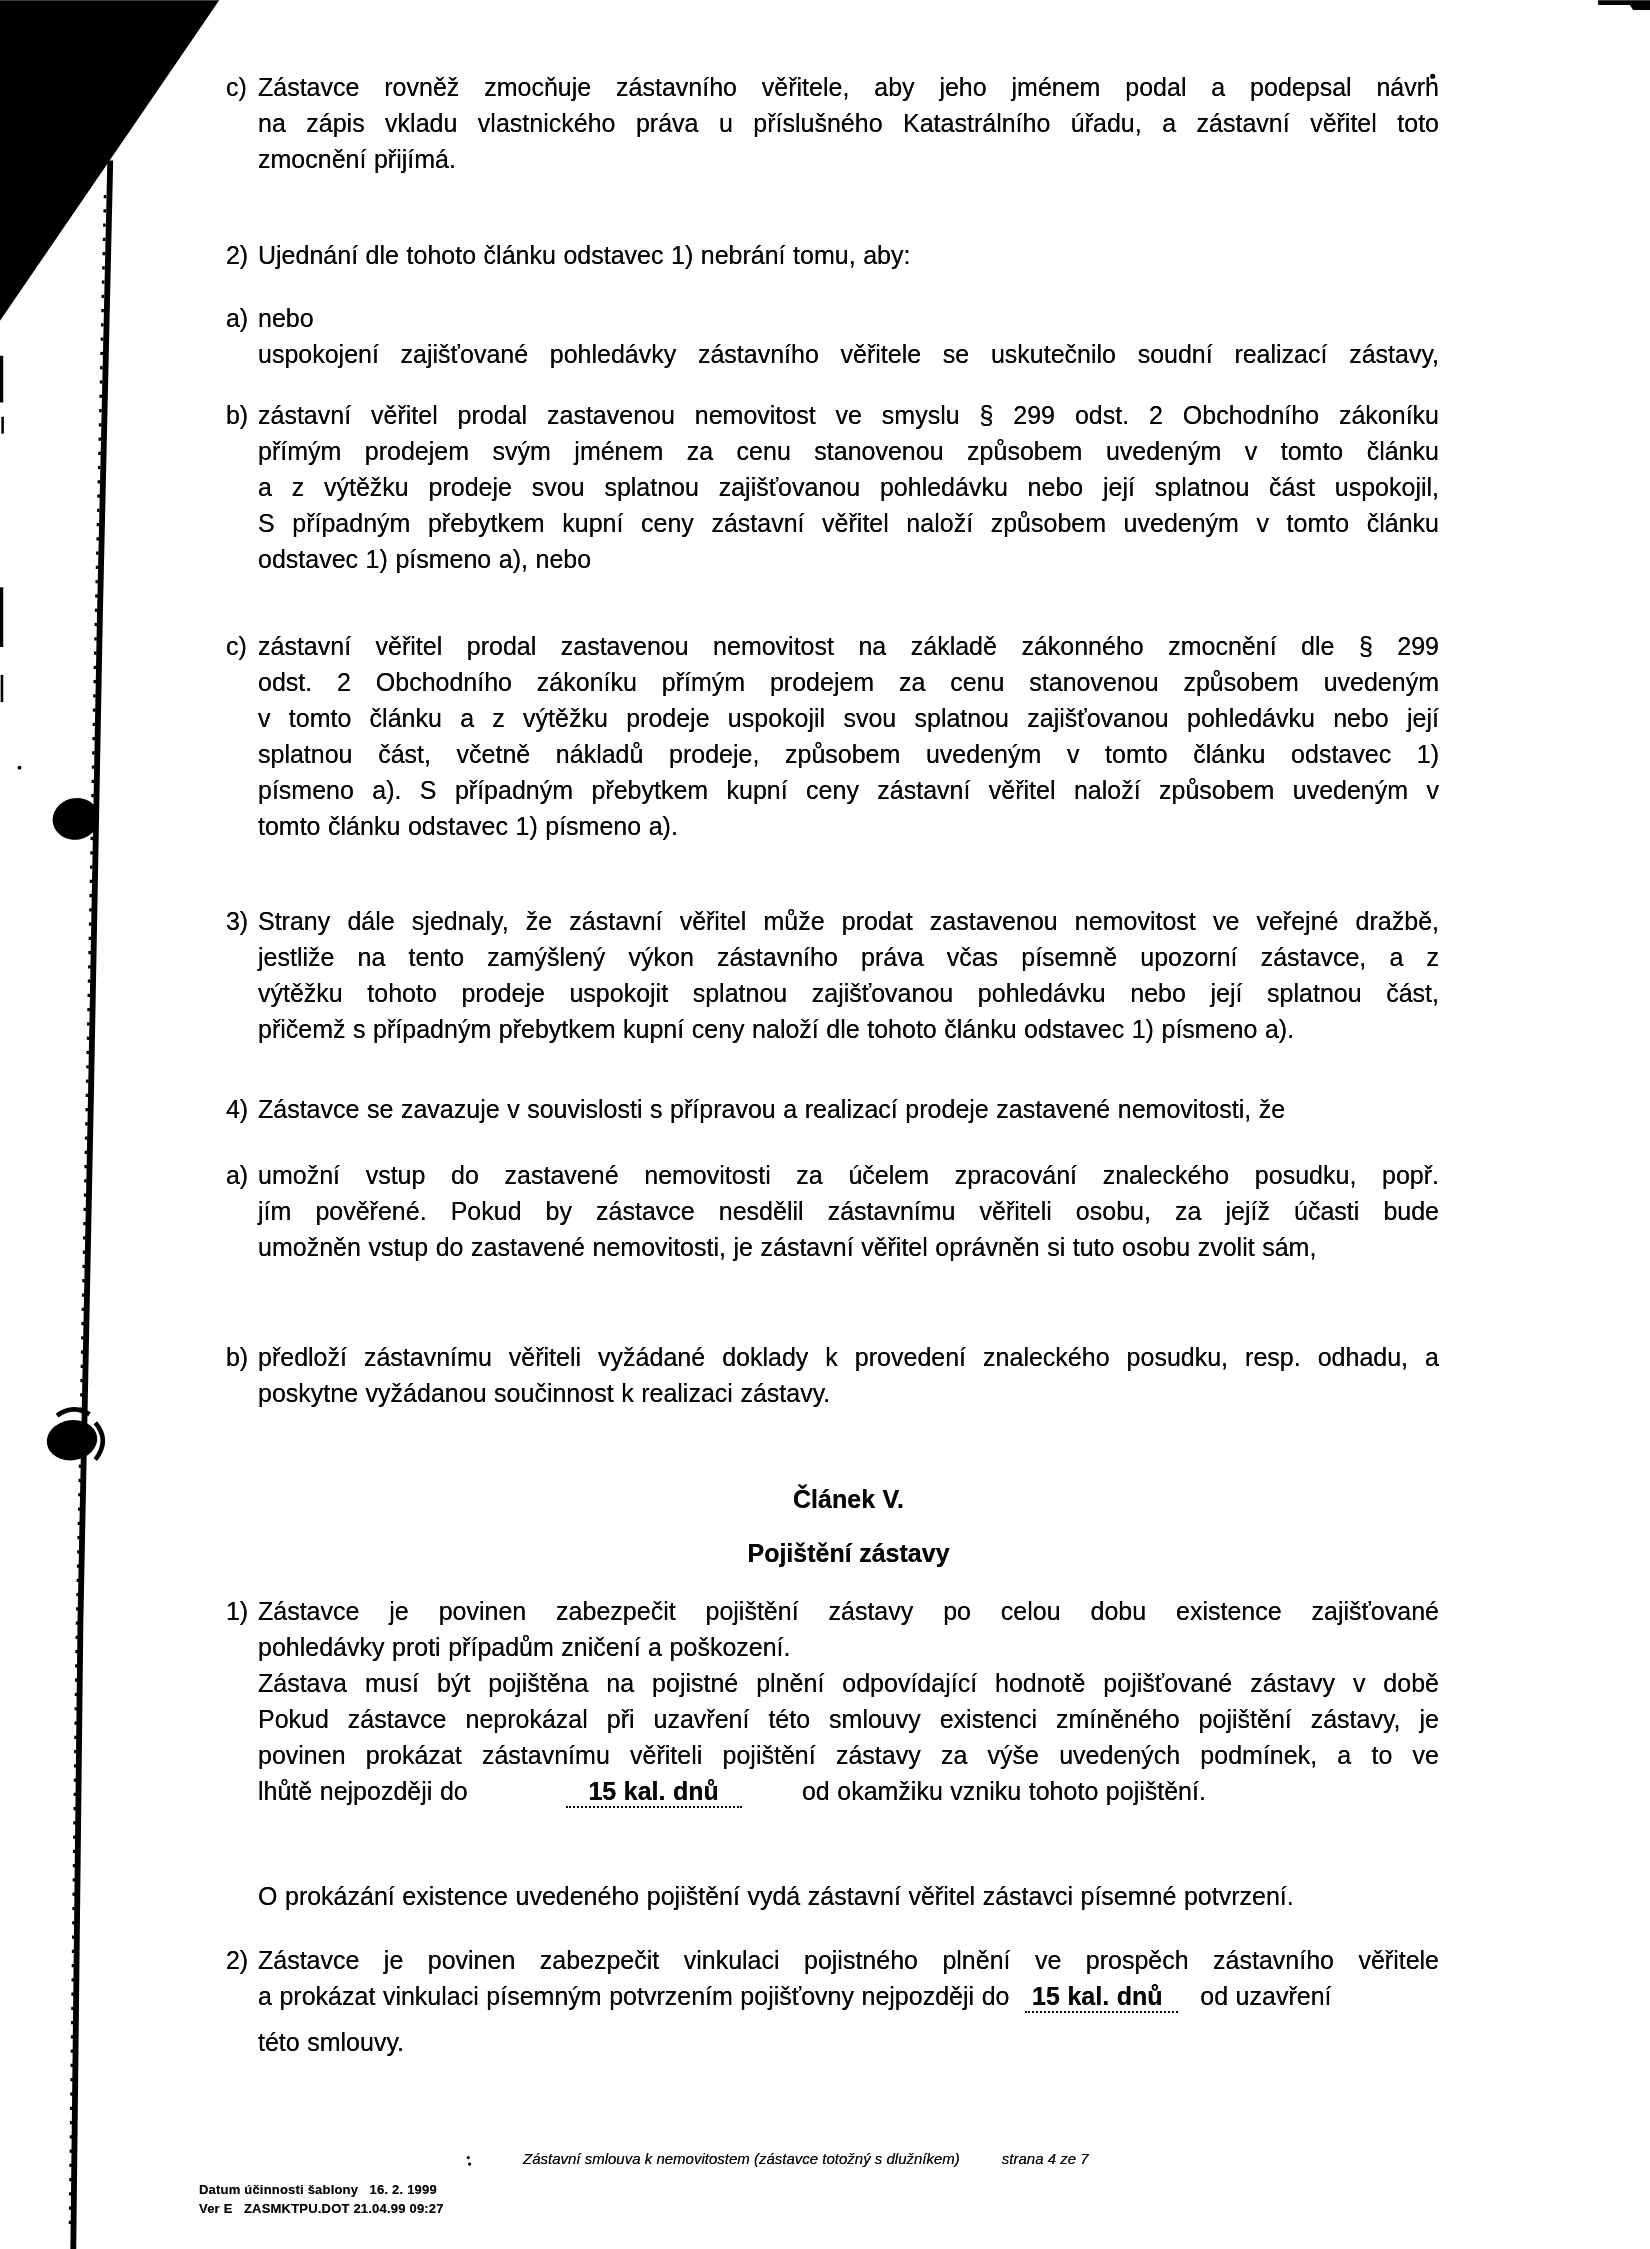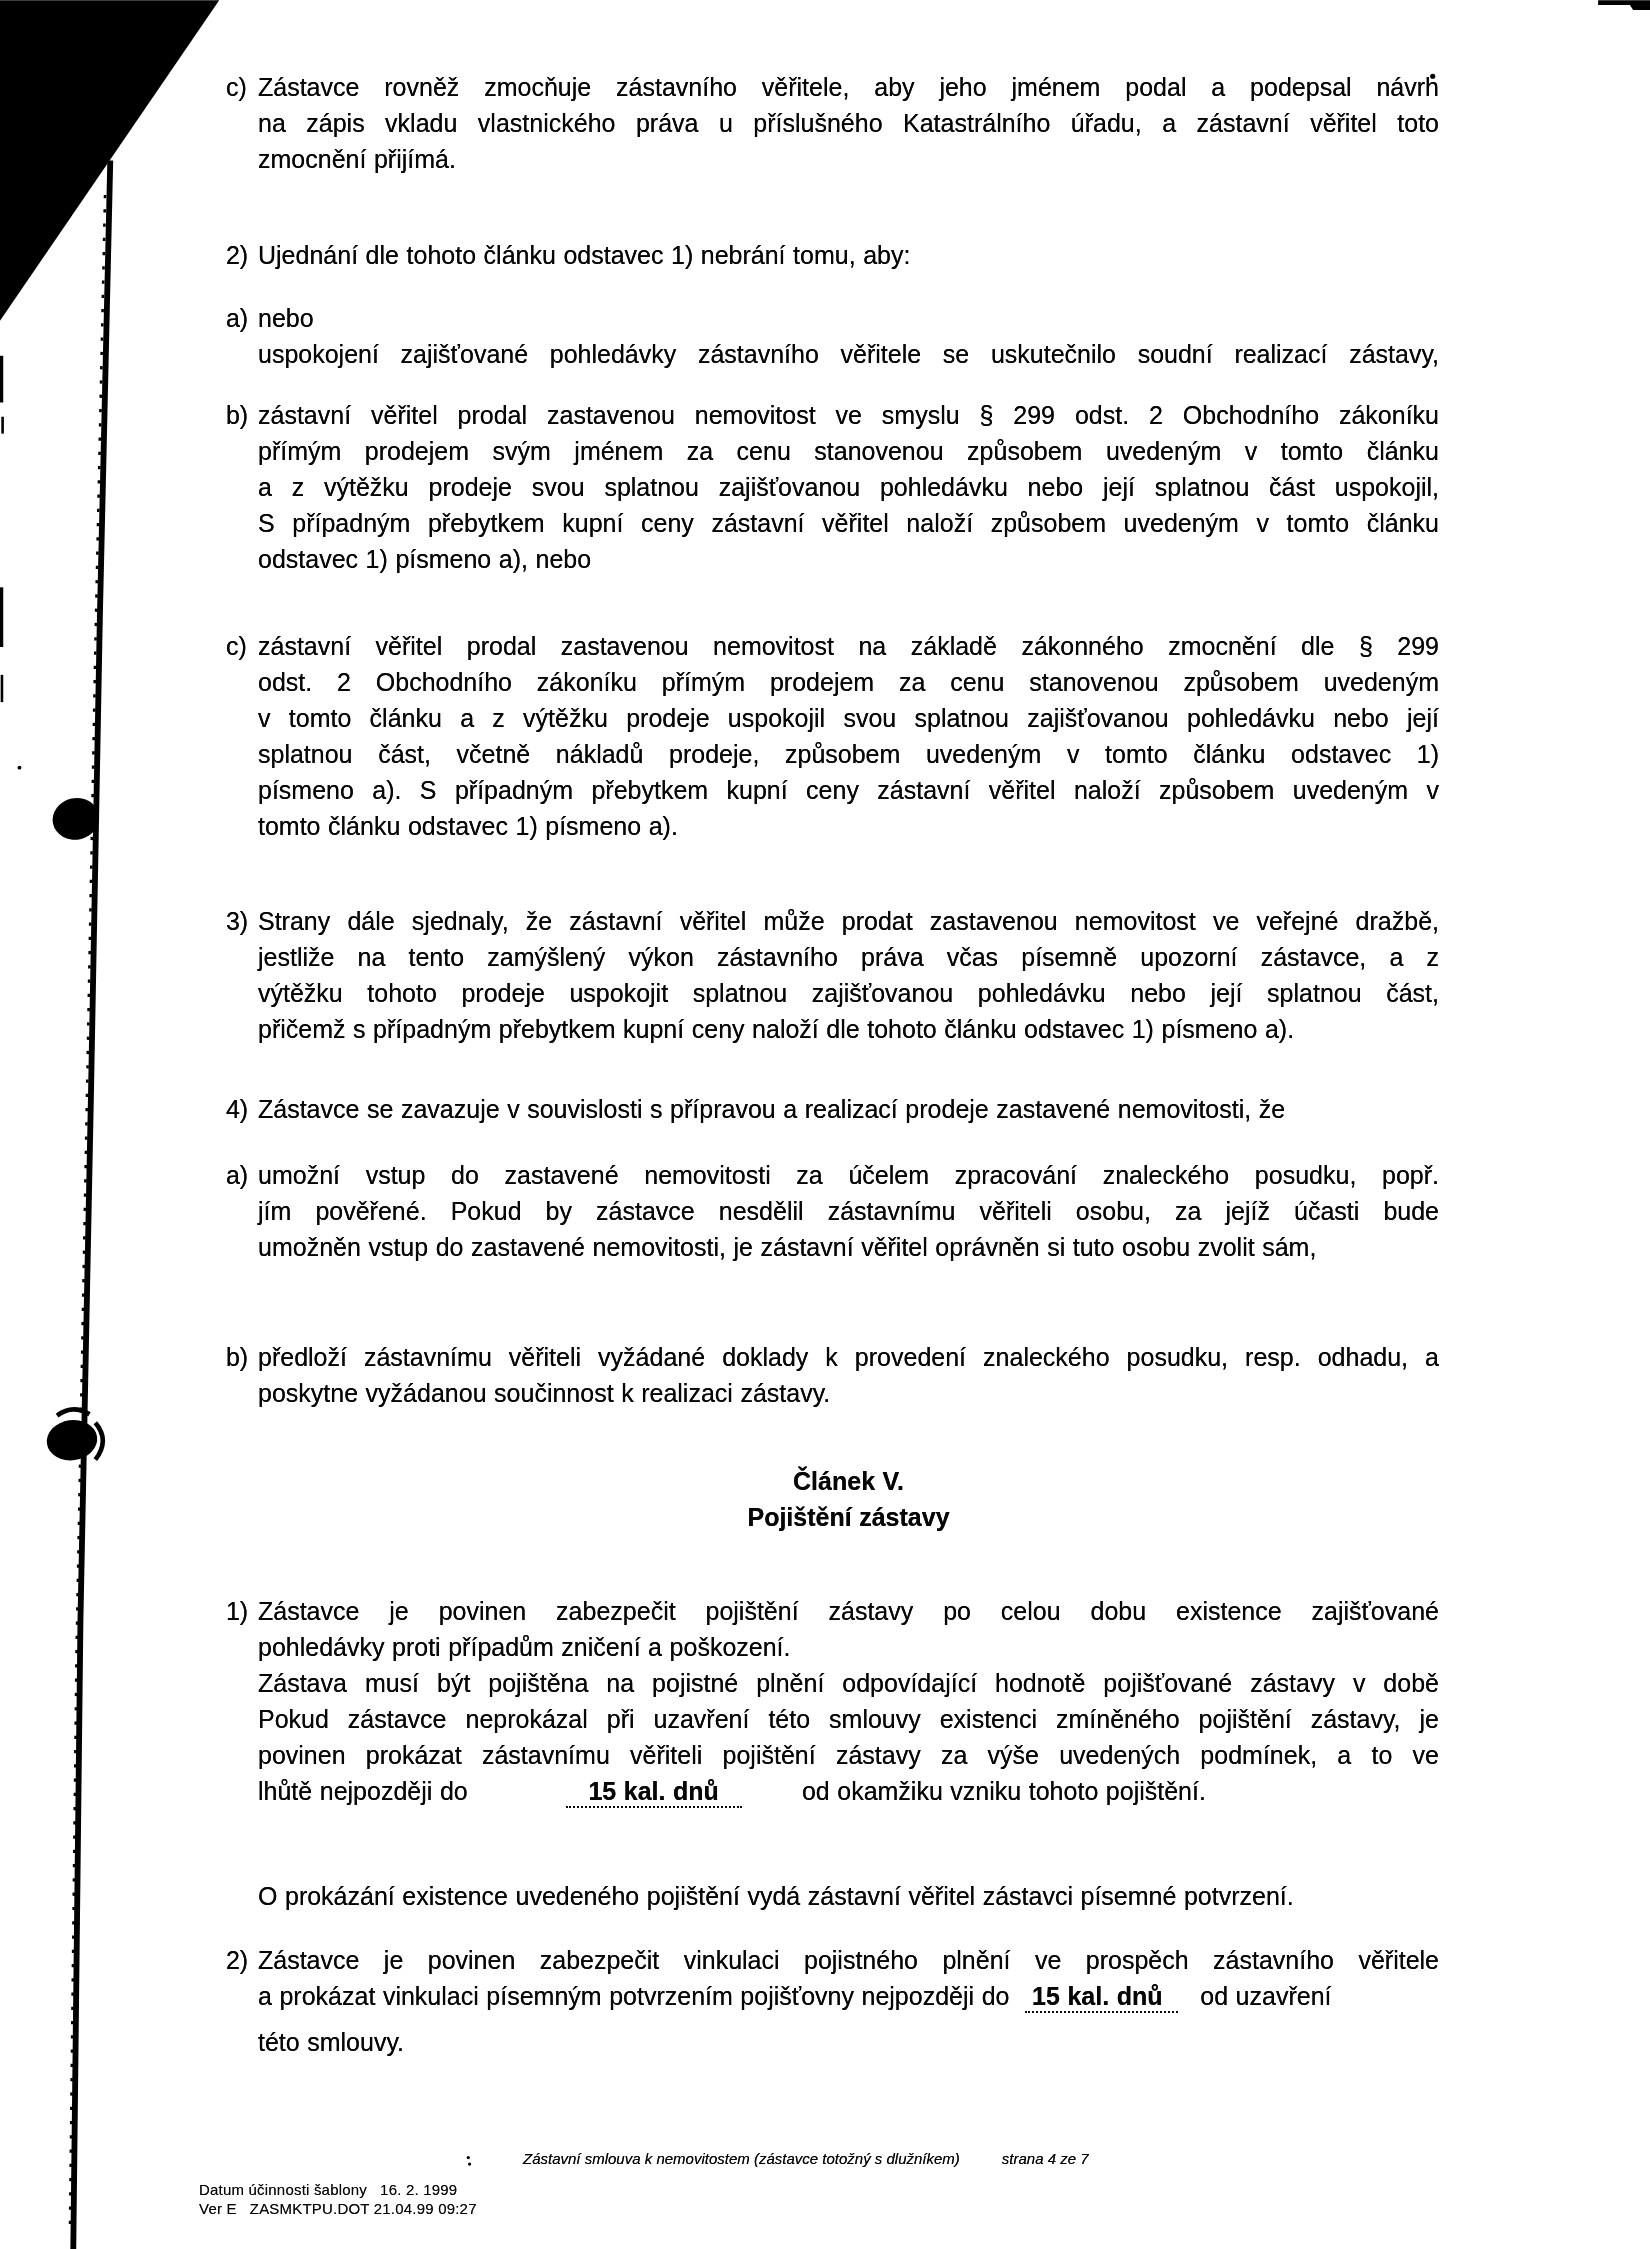--- a/index.html
+++ b/index.html
@@ -22,36 +22,36 @@
     font-size:25px;line-height:36px;
     text-shadow:0 0 0.6px rgba(0,0,0,.85);
   }
   .line{
     font-size:25px;line-height:36px;
     text-shadow:0 0 0.6px rgba(0,0,0,.85);
     word-spacing:0.6px;
   }
   .line.fill{text-align:justify;text-align-last:justify;}
   .line.nofill{text-align:left;}
-  .block.center .line{text-align:center;text-align-last:center;font-weight:700;}
+  .block.center .line{text-align:center;text-align-last:center;font-weight:700;margin-top:18px;}
   .field{
     font-weight:700;
     border-bottom:2.6px dotted #0a0a0a;
     padding-bottom:0.6px;
   }
   .footer-main{
     position:absolute;left:523px;top:2146px;
     font-style:italic;font-size:15px;line-height:26px;
     white-space:nowrap;
     text-shadow:0 0 0.6px rgba(0,0,0,.8);
   }
   .fgap{display:inline-block;width:42px;}
   .footer-small{
     position:absolute;left:199px;top:2180px;
-    font-size:15px;line-height:19px;font-weight:400;
+    font-size:13px;line-height:19px;font-weight:700;
     letter-spacing:0.2px;
     text-shadow:0 0 0.6px rgba(0,0,0,.6);
   }
 </style>
 </head>
 <body>
 
 <div class="page">
 
   <svg class="artifacts" width="1650" height="2250" viewBox="0 0 2544 3468">

